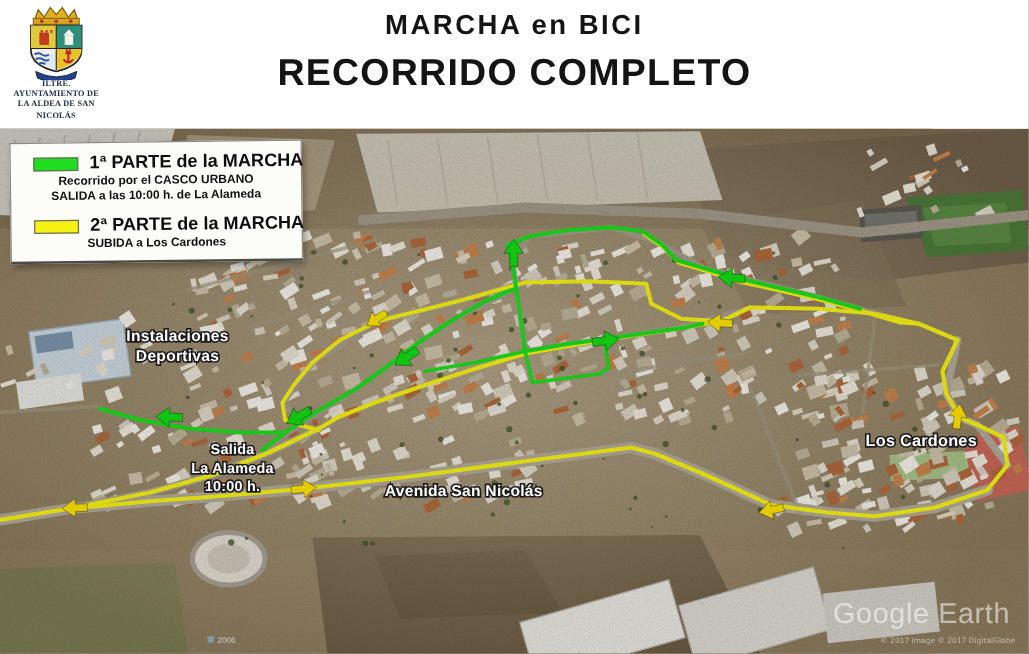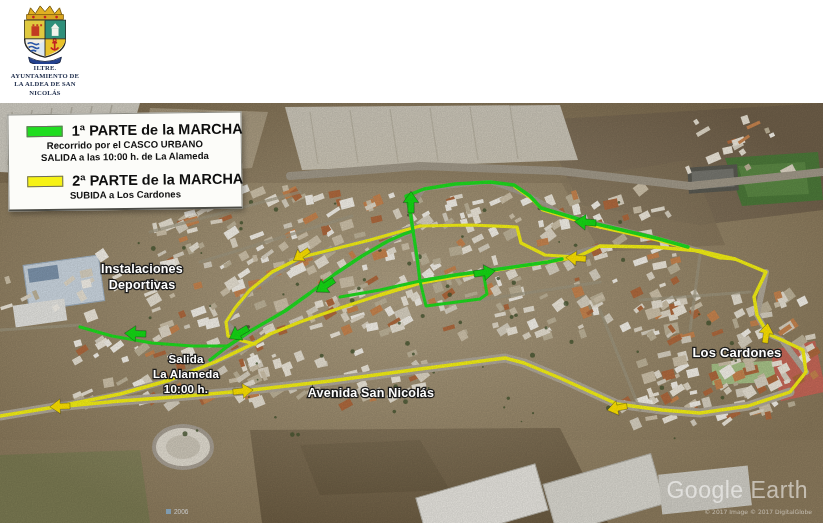--- a/index.html
+++ b/index.html
@@ -69,20 +69,22 @@
         <path d="M30,19 V56 M9,38 H51" fill="none" stroke="#222" stroke-width=".9"></path>
 
         <path d="M13,57 q17,9 34,0 l-1.5,5.5 q-15.5,7 -31,0 Z" fill="#23418f" stroke="#101a35" stroke-width=".8"></path>
       </svg>
       <div class="logo-caption">
         <div>ILTRE. AYUNTAMIENTO DE</div>
         <div>LA ALDEA DE SAN NICOLÁS</div>
       </div>
     </div>
     <div class="titles">
+      <div class="title">MARCHA en BICI</div>
+      <div class="heading2">RECORRIDO COMPLETO</div>
     </div>
   </div>
 
   <div class="map-wrap">
   <svg class="map" width="823" height="420" viewBox="0 103 823 420">
     <defs>
       <path id="arrowShape" d="M0,-4 L13,-4 L13,-10 L27,0 L13,10 L13,4 L0,4 Z"></path>
       <filter id="grain">
         <feTurbulence type="fractalNoise" baseFrequency="0.8" numOctaves="2" result="n"></feTurbulence>
         <feColorMatrix in="n" type="matrix" values="0 0 0 0 0  0 0 0 0 0  0 0 0 0 0  .55 .55 .55 0 0"></feColorMatrix>

